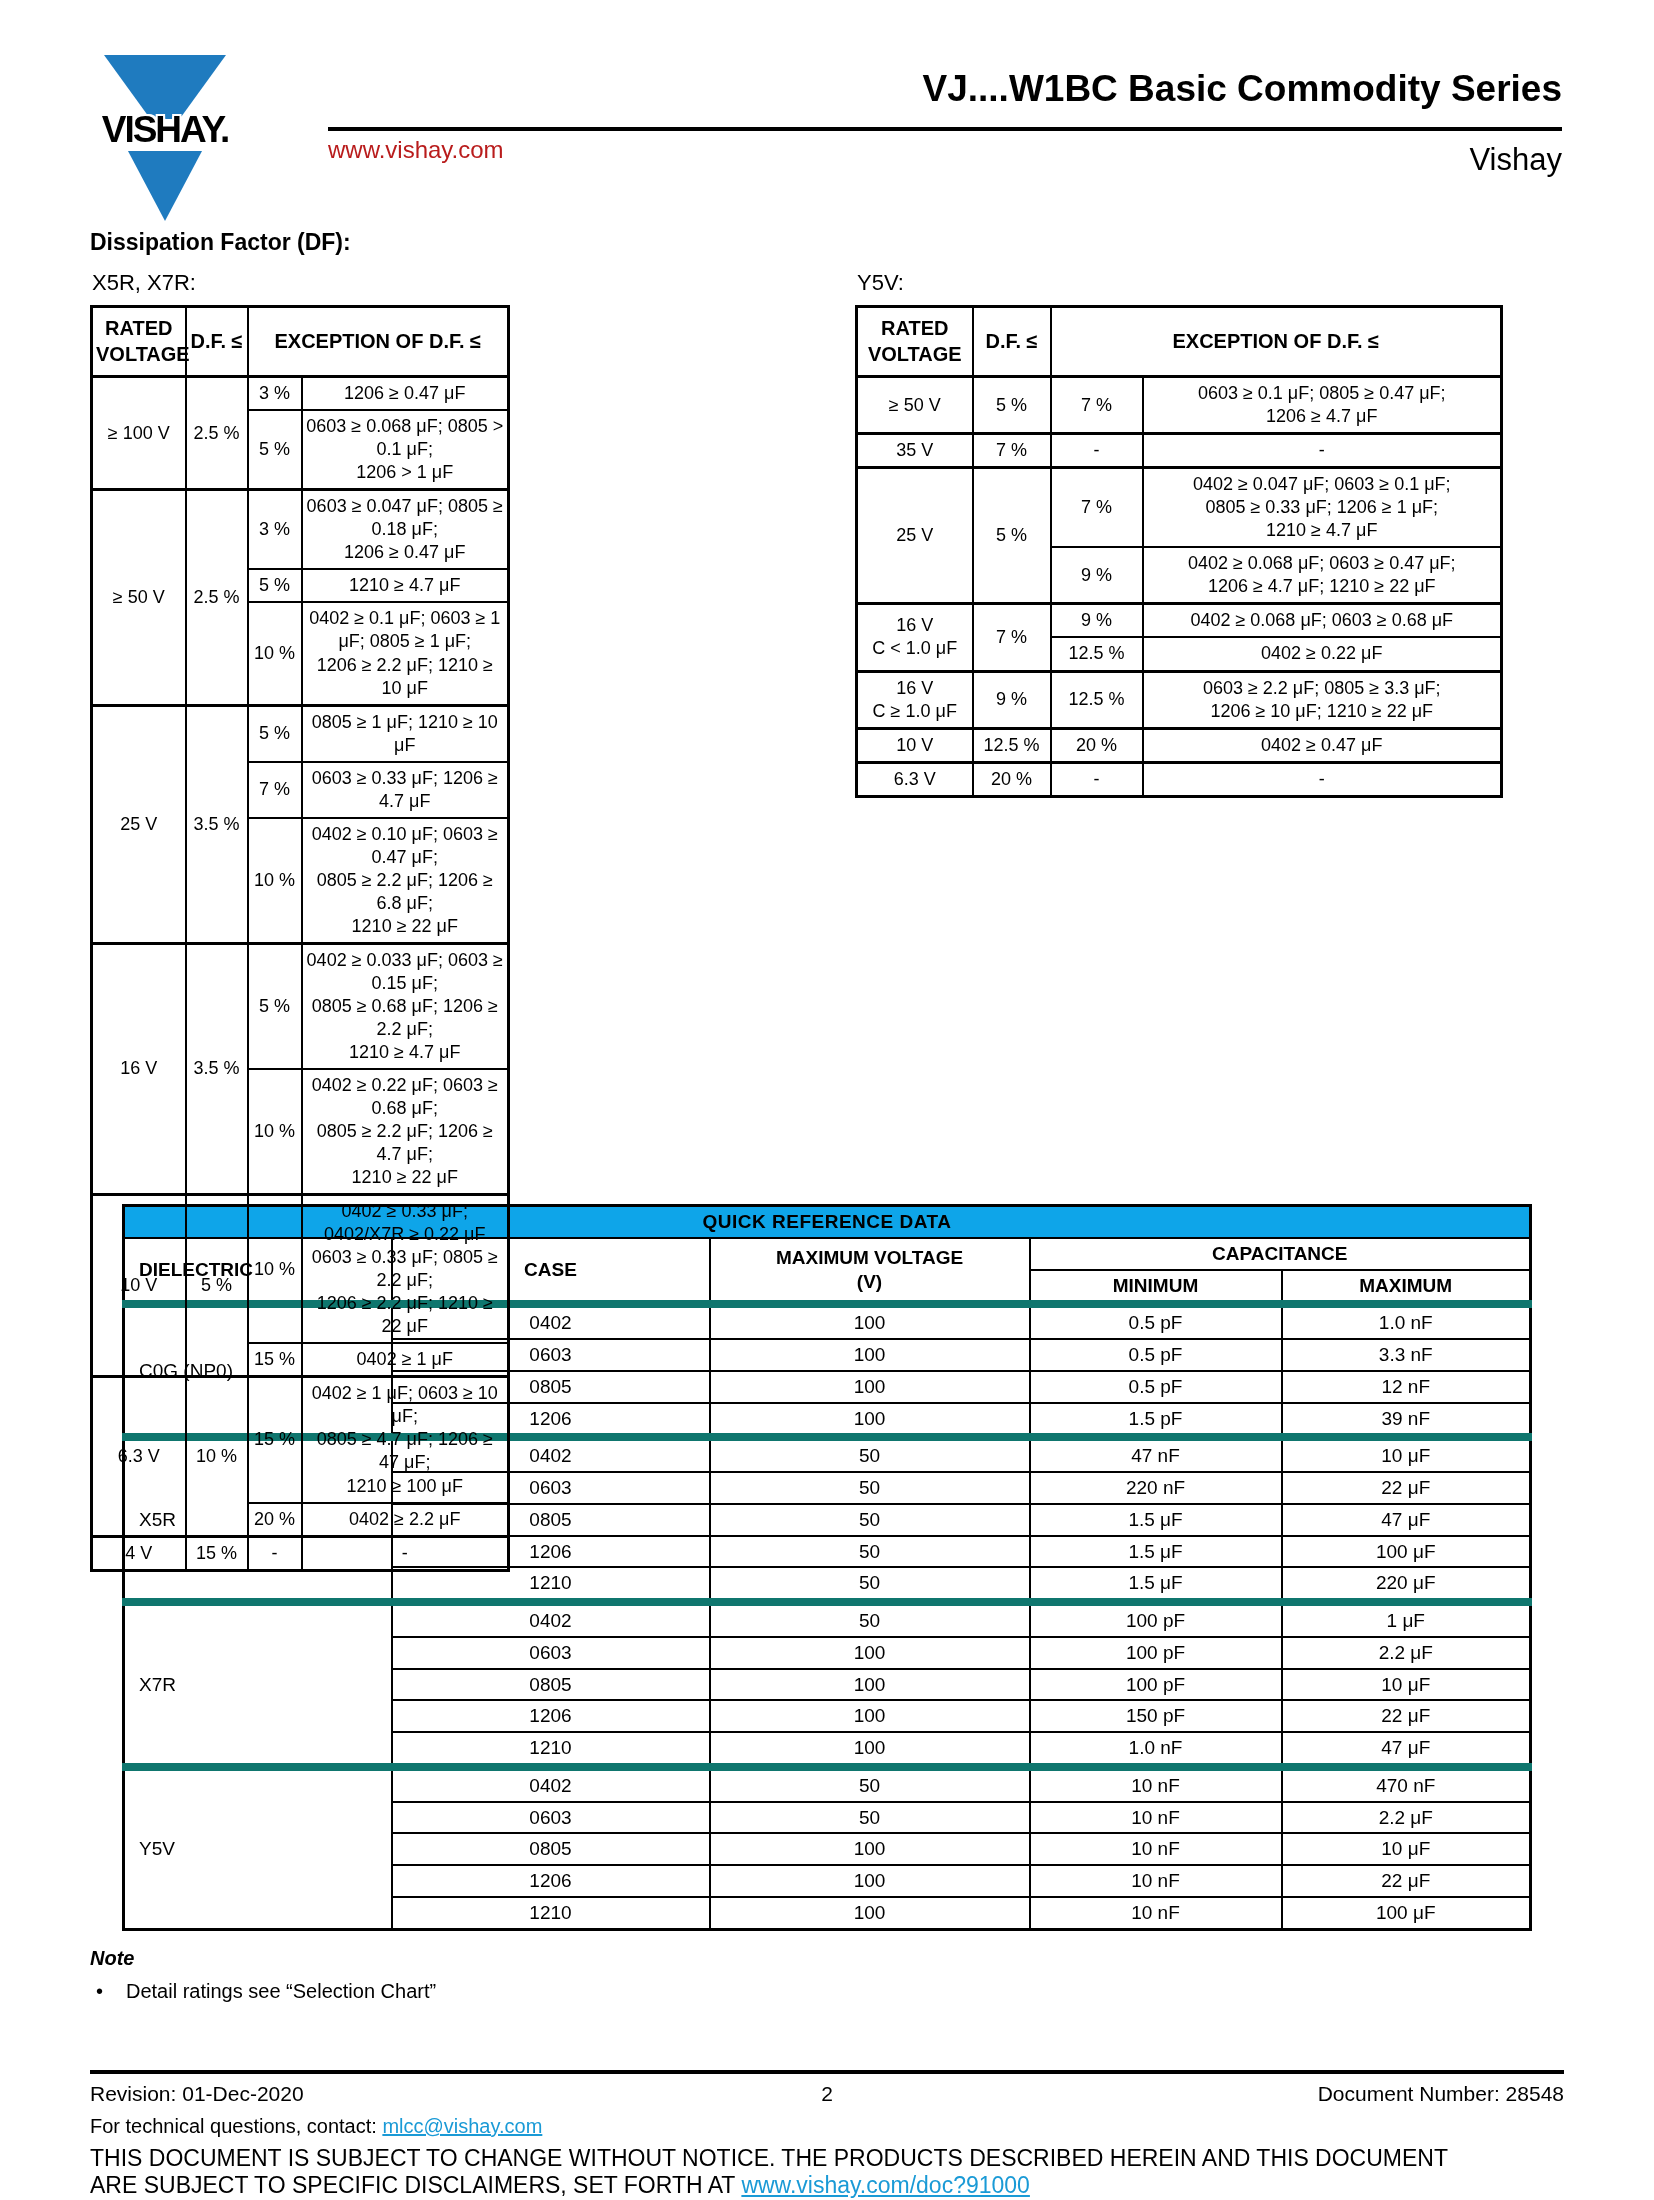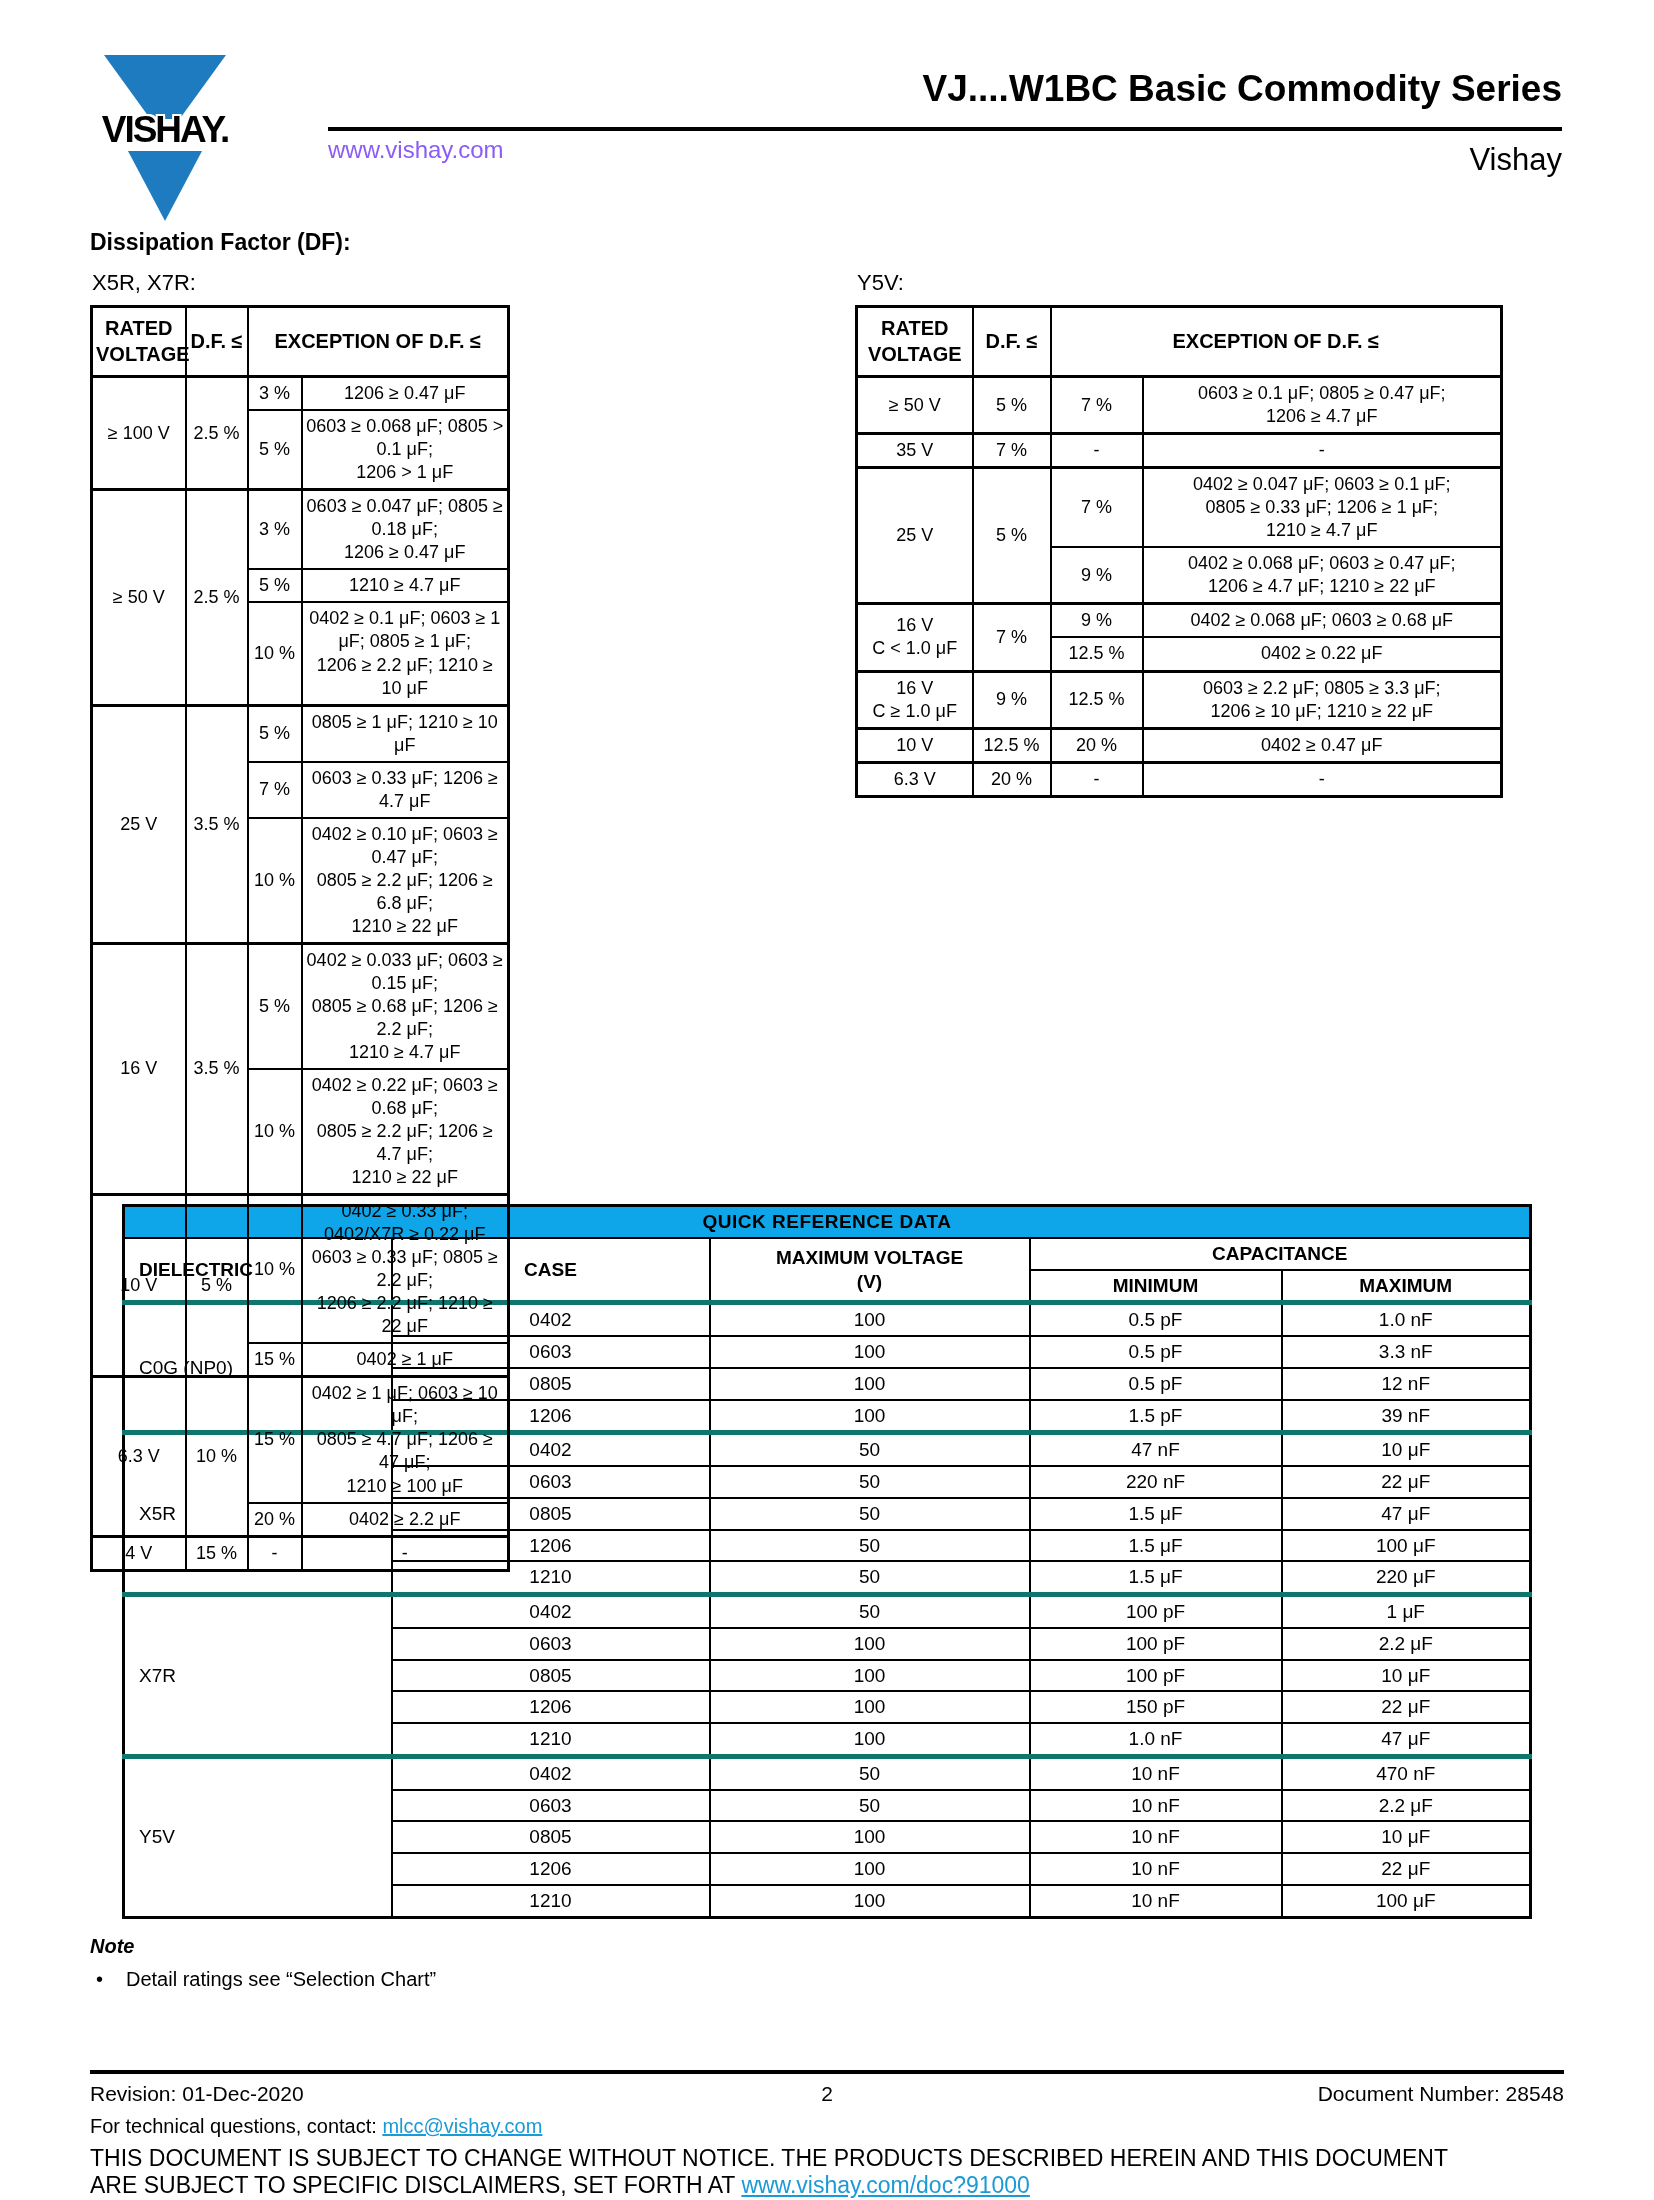--- a/index.html
+++ b/index.html
@@ -16,21 +16,21 @@
   .logo-bottom { position:absolute; top:96px; left:38px; width:74px; height:70px;
     background:#1f7bbf; clip-path:polygon(0 0,100% 0,50% 100%); }
   .logo-text { position:absolute; top:54px; left:0; width:100%; z-index:2;
     font-weight:bold; font-size:37px; letter-spacing:-2px; text-align:center;
     text-shadow:-2px -2px 0 #fff,2px -2px 0 #fff,-2px 2px 0 #fff,2px 2px 0 #fff,
                 0 -2px 0 #fff,0 2px 0 #fff,-2px 0 0 #fff,2px 0 0 #fff; }
   .hdr-right { flex:1; margin-left:88px; padding-top:12px; }
   .title { margin:0; text-align:right; font-size:37px; line-height:44px; font-weight:bold; }
   .hdr-rule { height:4px; background:#000; margin-top:16px; }
   .hdr-sub { display:flex; justify-content:space-between; align-items:flex-start; margin-top:5px; }
-  .site-link { color:#8b5cf6; font-size:24px; text-decoration:none; }
+  .site-link { color:#b91c1c; font-size:24px; text-decoration:none; }
   .brand { font-size:31px; margin-top:6px; }
   
   .diss { margin:6px 90px 0 90px; }
   .diss-h { font-size:23px; font-weight:bold; margin:0 0 12px 0; }
   .diss-l { font-size:21px; line-height:29px; }
   .diss-l2 { padding-left:113px; }
   
   .df-region { position:relative; height:912px; margin:14px 90px 0 90px; }
   .df-block { position:absolute; top:0; }
   .df-left { left:0; width:420px; }
@@ -43,21 +43,21 @@
   .df tr.gsep > td { border-top:3px solid #000; }
   
   .qrd { margin:22px 92px 0 122px; width:1410px; }
   table.qrdt { border-collapse:collapse; width:100%; border:3px solid #000; table-layout:fixed; }
   .qrd-title { background:#0ea5e9; font-weight:bold; font-size:23px; text-align:left;
     padding:9px 12px; border:3px solid #000; letter-spacing:0.5px; }
   .qrdt th, .qrdt td { border:2px solid #000; font-size:19px; text-align:center;
     padding:3px 6px; white-space:pre-line; line-height:1.25; vertical-align:middle; }
   .qrdt th { font-weight:bold; }
   .qrdt .left-cell { text-align:left; padding-left:14px; }
-  .qrdt tr.gsep > td { border-top:5px solid #0f766e; }
+  .qrdt tr.gsep > td { border-top:8px solid #0f766e; }
   
   .note { margin:16px 90px 0 90px; font-size:20px; }
   .note-h { font-weight:bold; margin-bottom:10px;font-style:italic; }
   .note-b { display:flex; }
   .note-bullet { width:30px; padding-left:6px; }
   
   .footer { position:absolute; left:90px; right:90px; top:2056px;margin-top:14px; }
   .f-rule { height:4px; background:#000; }
   .f-row { display:flex; justify-content:space-between; font-size:21px; margin-top:8px; }
   .f-row .f-c { position:absolute; left:0; right:0; text-align:center; }

